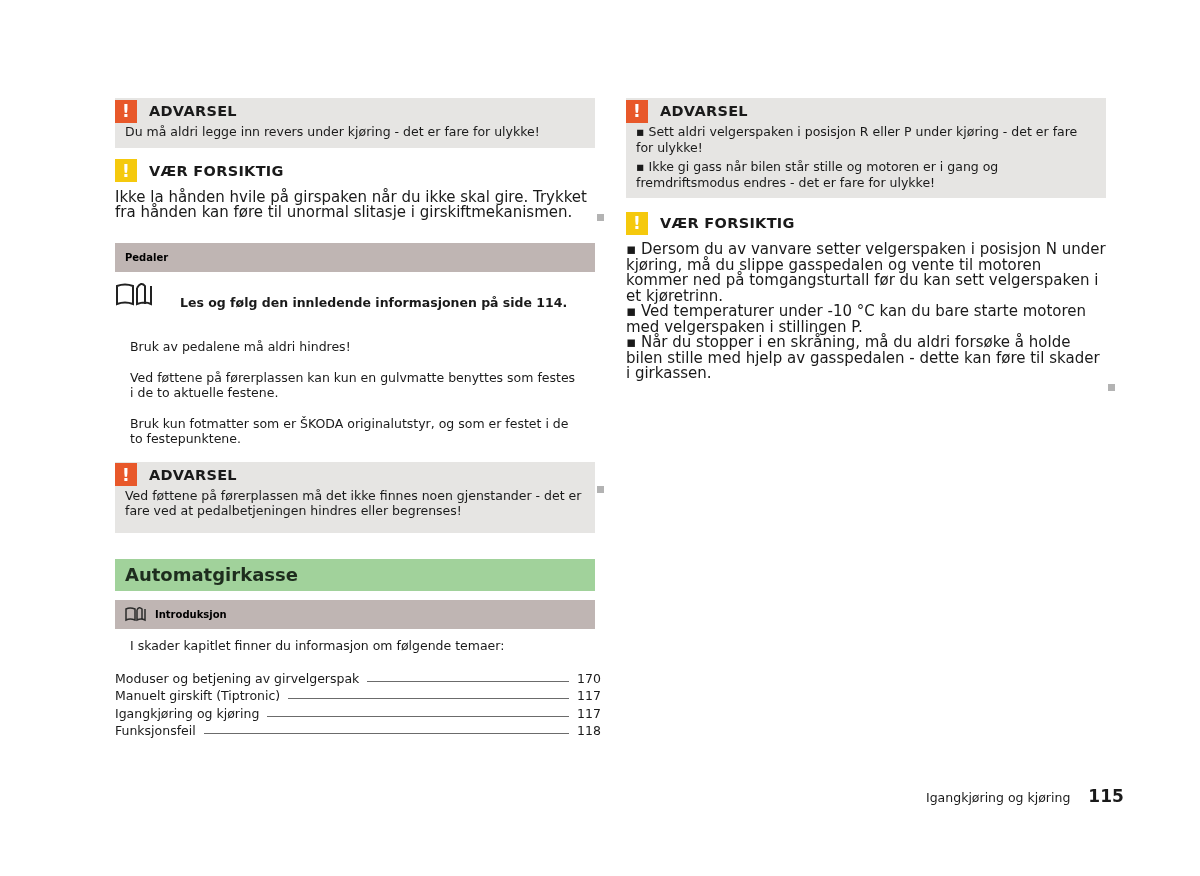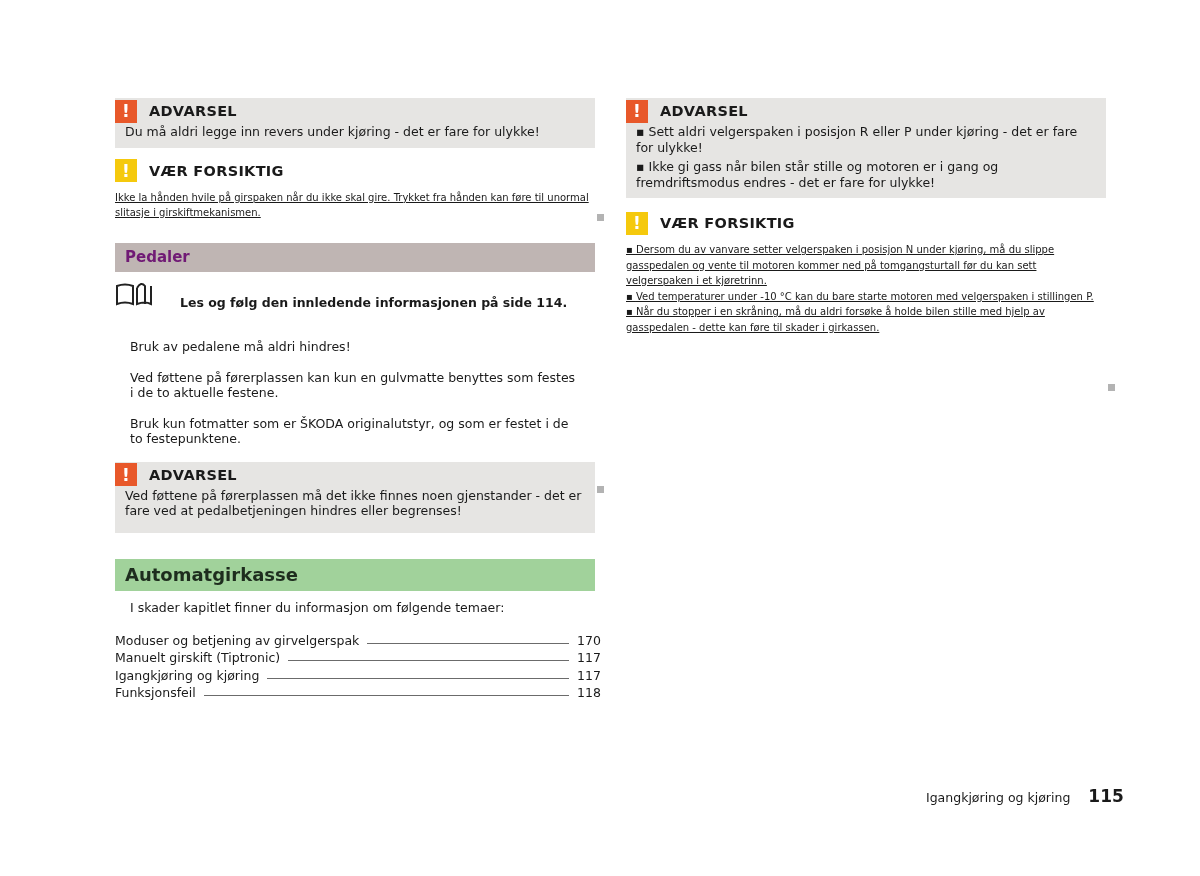--- a/index.html
+++ b/index.html
@@ -11,26 +11,26 @@
 
   .box { background:#e6e5e3; padding:0 10px 8px 10px; position:relative; }
   .box-head { display:flex; align-items:center; height:26px; margin-left:-10px; }
   .flag { width:22px; height:23px; display:flex; align-items:center; justify-content:center;
           color:#fff; font-weight:bold; font-size:17px; margin-right:12px; }
   .flag.red { background:#e8582a; }
   .flag.yellow { background:#f5c90d; }
   .box-title { font-size:14.5px; font-weight:bold; letter-spacing:0.3px; }
   .box-body { font-size:12.5px; line-height:15.5px; }
   .plain-head { display:flex; align-items:center; height:26px; }
-  .plain-body { font-size:10px; line-height:15.5px;text-decoration:underline; }
+  .plain-body { font-size:15px; line-height:15.5px; }
 
   .endmark { position:absolute; width:7px; height:7px; background:#b3b3b3; }
 
   .sec-grey { background:#bfb5b3; height:29px; display:flex; align-items:center; padding-left:10px;
-              font-size:15px; font-weight:bold; color:#701a75; }
+              font-size:10px; font-weight:bold; color:#000000; }
   .sec-green { background:#a1d29b; height:32px; display:flex; align-items:center; padding-left:10px;
                font-size:18px; font-weight:bold; color:#1e2d1e; }
   .p { font-size:12.5px; line-height:15.5px; margin:15px; }
 
   .toc-row { display:flex; align-items:flex-end; font-size:12.5px; height:17.5px; }
   .toc-row .lbl { white-space:nowrap; }
   .toc-row .dots { flex:1; border-bottom:1px solid #6b6b6b; margin:0 8px 4px 8px; }
   .toc-row .num { width:18px; text-align:right; }
   .footer { position:absolute; top:786px; left:926px; display:flex; align-items:baseline; }
   .footer .t { font-size:12.5px; }
@@ -73,20 +73,26 @@
   <div class="box" style="margin-top:12px;">
     <div class="box-head">
       <div class="flag red">!</div>
       <span class="box-title">ADVARSEL</span>
     </div>
     <div class="box-body" style="padding-bottom:6px;">Ved føttene på førerplassen må det ikke finnes noen gjenstander - det er fare ved at pedalbetjeningen hindres eller begrenses!</div>
   </div>
 
   <div class="sec-green" style="margin-top:26px;">Automatgirkasse</div>
 
+  <div class="sec-grey" style="margin-top:9px;">
+    <svg width="22" height="16" viewBox="0 0 22 16" style="margin-right:8px;">
+      <path d="M1 3 L1 14 Q5 12 10 14 L10 3 Q5 1 1 3 Z M12 4 L12 14 Q16 12 20 14 L20 3 M12 4 Q14 0 17 3 L17 14" fill="none" stroke="#2b2b2b" stroke-width="1.5"></path>
+    </svg>
+    <span>Introduksjon</span>
+  </div>
 
   <p class="p" style="margin-top:9px;">I skader kapitlet finner du informasjon om følgende temaer:</p>
 
   <div style="margin-top:6px;">
     <div class="toc-row">
       <span class="lbl">Moduser og betjening av girvelgerspak</span>
         <span class="dots"></span>
         <span class="num">170</span>
     </div>
     <div class="toc-row">

